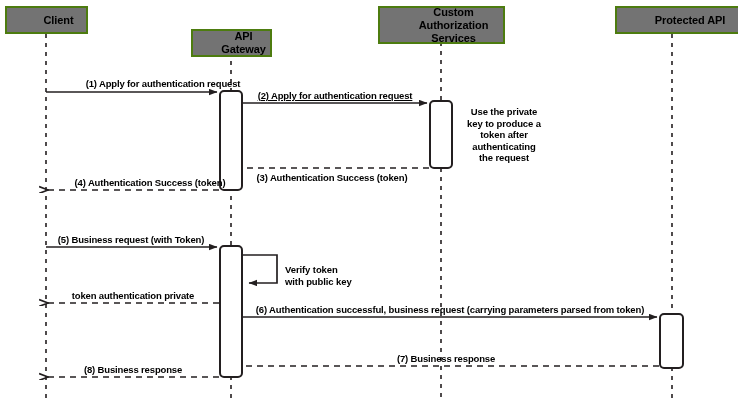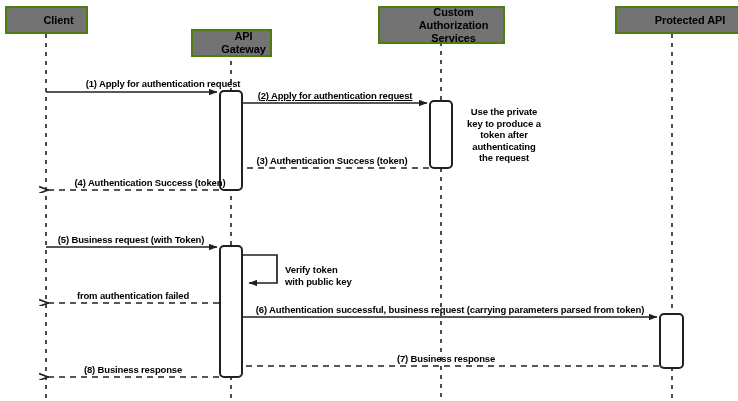--- a/index.html
+++ b/index.html
@@ -134,27 +134,27 @@
   <div class="activation" style="left:429px; top:100px; width:24px; height:69px;"></div>
 
   <div class="activation" style="left:219px; top:245px; width:24px; height:133px;"></div>
 
   <div class="activation" style="left:659px; top:313px; width:25px; height:56px;"></div>
 
   <div class="msg-label" style="left:131px; top:78px;margin-left:32px;">(1) Apply for authentication request</div>
 
   <div class="msg-label" style="left:335px; top:90px;text-decoration:underline;">(2) Apply for authentication request</div>
 
-  <div class="msg-label" style="left:332px; top:155px;">(3) Authentication Success (token)</div>
+  <div class="msg-label" style="left:332px; top:172px;">(3) Authentication Success (token)</div>
 
   <div class="msg-label" style="left:133px; top:177px;margin-left:17px;">(4) Authentication Success (token)</div>
 
   <div class="msg-label" style="left:131px; top:234px;">(5) Business request (with Token)</div>
 
-  <div class="msg-label" style="left:133px; top:290px;">from authentication failed</div>
+  <div class="msg-label" style="left:133px; top:290px;">token authentication private</div>
 
   <div class="msg-label" style="left:450px; top:304px;">(6) Authentication successful, business request (carrying parameters parsed from token)</div>
 
   <div class="msg-label" style="left:446px; top:353px;">(7) Business response</div>
 
   <div class="msg-label" style="left:133px; top:364px;">(8) Business response</div>
 
   <div class="note-text" style="left:461px; top:106px; width:86px;text-align:center;">Use the private
 key to produce a
 token after

